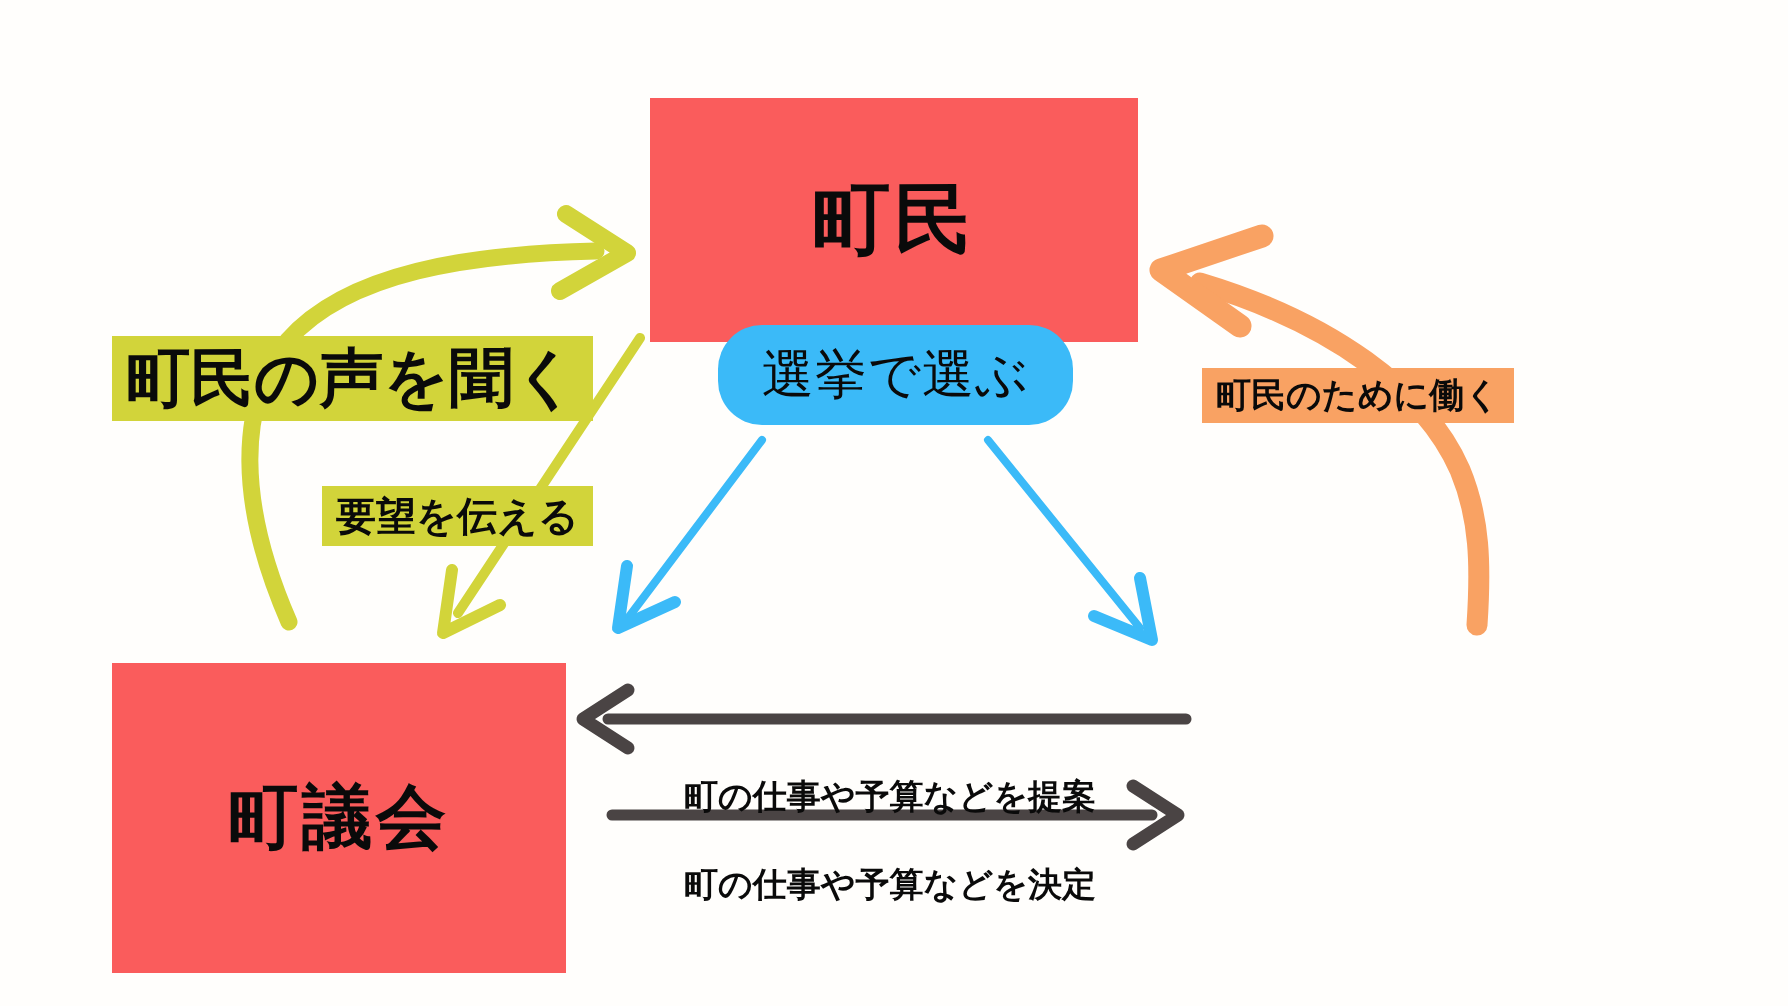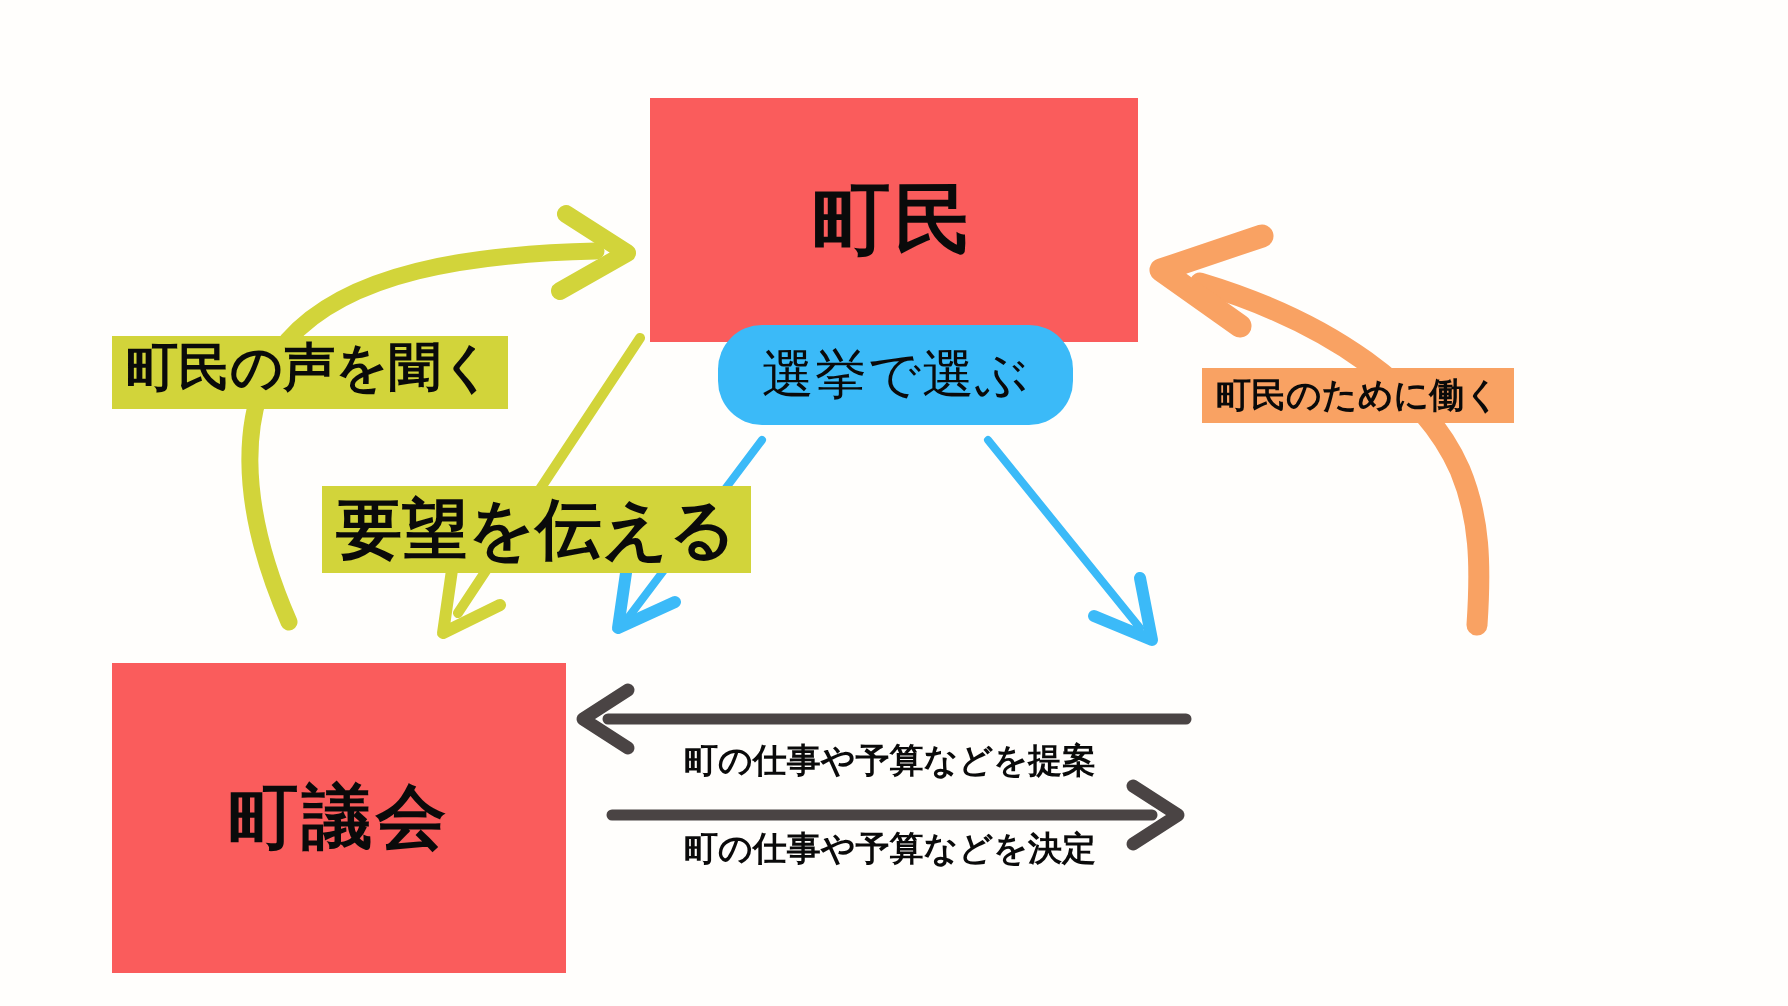--- a/index.html
+++ b/index.html
@@ -40,30 +40,31 @@
   }
   .tag {
     position: absolute;
     color: #0a0a0a; font-weight: 900;
     white-space: nowrap;
     padding: 9px 14px;
     line-height: 1.05;
   }
   .tag-yellow { background: var(--yellow, #d2d43a); }
   .tag-orange { background: var(--orange, #f9a263); }
-  .tag-listen  { left: 112px; top: 336px; font-size: 52px; font-family: Liberation Mono, monospace; }
-  .tag-request { left: 322px; top: 486px; font-size: 66px; }
+  .tag-listen  { left: 112px; top: 336px; font-size: 64px; }
+  .tag-request { left: 322px; top: 486px; font-size: 40px; }
   .tag-work    { left: 1202px; top: 368px; font-size: 35px; }
 
   .edge-caption {
     position: absolute;
     left: 590px; width: 600px;
     text-align: center;
     color: #0a0a0a; font-weight: 900; font-size: 34px;
     white-space: nowrap;
+    margin-top: 36px;
   }
   .caption-propose { top: 738px; }
   .caption-decide  { top: 826px; }
   .caption-reflect { top: 882px; }
 </style>
 </head>
 <body style="background: rgb(255, 254, 252);">
 
 <div class="canvas">
 

